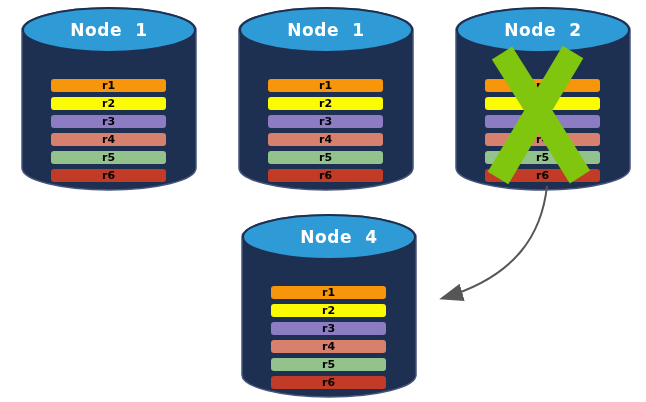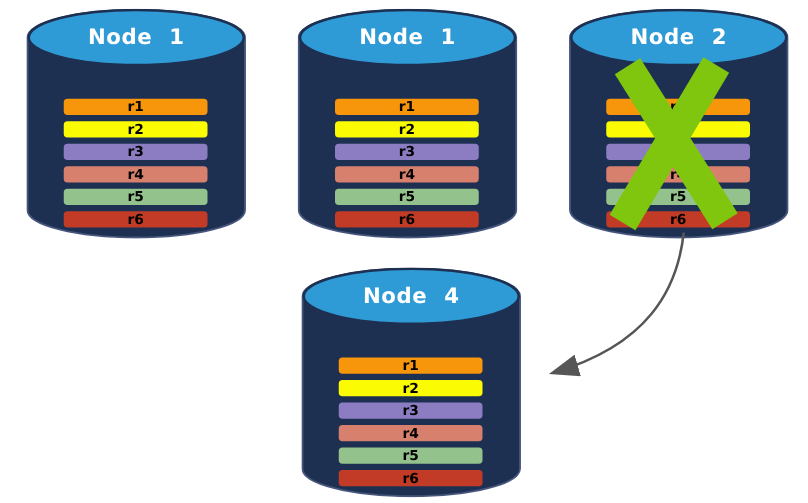--- a/index.html
+++ b/index.html
@@ -5,21 +5,21 @@
   html,body{margin:0;padding:0;background:#fff;}
   .canvas{
     position:relative;width:646px;height:402px;overflow:hidden;
     background:var(--bg,#fff);
     font-family:"DejaVu Sans","Liberation Sans",sans-serif;
   }
   .node{position:absolute;width:176px;height:184px;}
   .pos0{left:21px;top:7px;}
   .pos1{left:238px;top:7px;}
   .pos2{left:455px;top:7px;}
-  .pos3{left:241px;top:214px;}
+  .pos3{left:241px;top:214px;padding-left:20px;}
   .cyl{position:absolute;left:0;top:0;width:176px;height:184px;}
   .cyl-body{fill:var(--cylBody);stroke:var(--cylEdge);stroke-width:1.5;}
   .cyl-top{fill:var(--cylTop);stroke:var(--cylBody);stroke-width:2;}
   .node-title{
     position:absolute;top:13px;left:0;right:0;text-align:center;
     color:var(--titleColor);font-weight:bold;font-size:17px;
     word-spacing:7px;letter-spacing:.5px;
   }
   .rows{position:absolute;top:72px;left:30px;width:115px;}
   .row{

